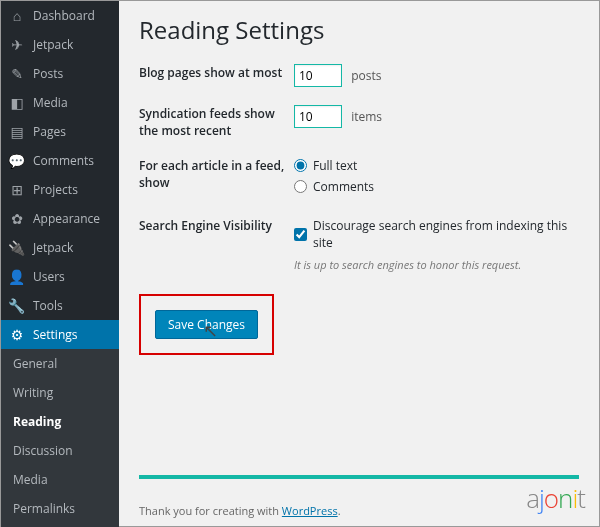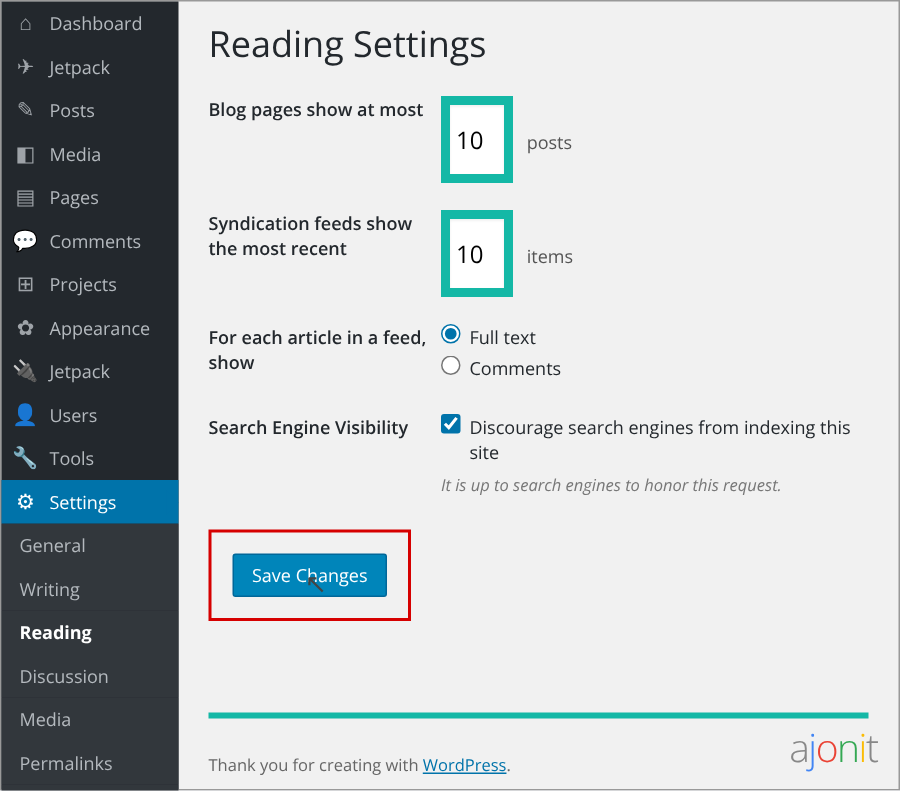--- a/index.html
+++ b/index.html
@@ -12,23 +12,23 @@
 .side-sep{height:5px}
 .side-sub{padding:6px 8px 6px 12px;color:#b4b9be;background:#32373c;cursor:pointer;font-size:12px}
 .side-sub.current{color:#fff;font-weight:700}
 .ic{width:16px;height:16px;display:inline-flex;align-items:center;justify-content:center;font-size:14px;color:#9ea3a8}
 .side-item.active .ic{color:#fff}
 .content{flex:1;padding:12px 20px 8px 20px;display:flex;flex-direction:column;position:relative}
 h1{font-size:24px;font-weight:400;color:#23282d;margin-bottom:18px}
 .row{display:flex;margin-bottom:18px;align-items:flex-start}
 .lbl{width:155px;font-weight:600;font-size:12px;color:#23282d}
 .fld{flex:1;font-size:12px}
-input[type=text]{width:48px;padding:12px 4px;border:6px solid #14b8a6;font-size:16px;background:#fff;box-shadow:inset 0 1px 2px rgba(0,0,0,.07)}
+input[type=text]{width:48px;padding:2px 4px;border:1px solid #14b8a6;font-size:12px;background:#fff;box-shadow:inset 0 1px 2px rgba(0,0,0,.07)}
 .suffix{margin-left:6px;color:#555}
-.opt{margin-bottom:4px;display:flex;align-items:flex-start;gap:6px;color:#23282d}
+.opt{margin-bottom:4px;display:flex;align-items:center;gap:6px;color:#23282d}
 input[type=radio],input[type=checkbox]{accent-color:#0073aa}
 .note{font-style:italic;color:#777;margin-top:6px;font-size:11px}
 .save-wrap{border:2px solid #d60000;padding:14px;display:inline-block;margin-top:4px;position:relative}
 .save-btn{background:#0085ba;border:1px solid #006799;color:#fff;padding:5px 12px;font-size:12px;cursor:pointer;border-radius:2px}
 .cursor{position:absolute;left:62px;top:22px;font-size:18px;pointer-events:none}
 .footer{margin-top:auto;border-top:4px solid #14b8a6;padding-top:24px;font-size:11px;color:#666}
 .footer a{color:#0073aa}
 .logo{position:absolute;right:14px;bottom:10px;font-size:26px;font-weight:300;color:#888;letter-spacing:-1px}
 .logo .g{color:#4285f4}.logo .o1{color:#ea4335}.logo .o2{color:#fbbc05}.logo .n{color:#34a853}
 </style>

